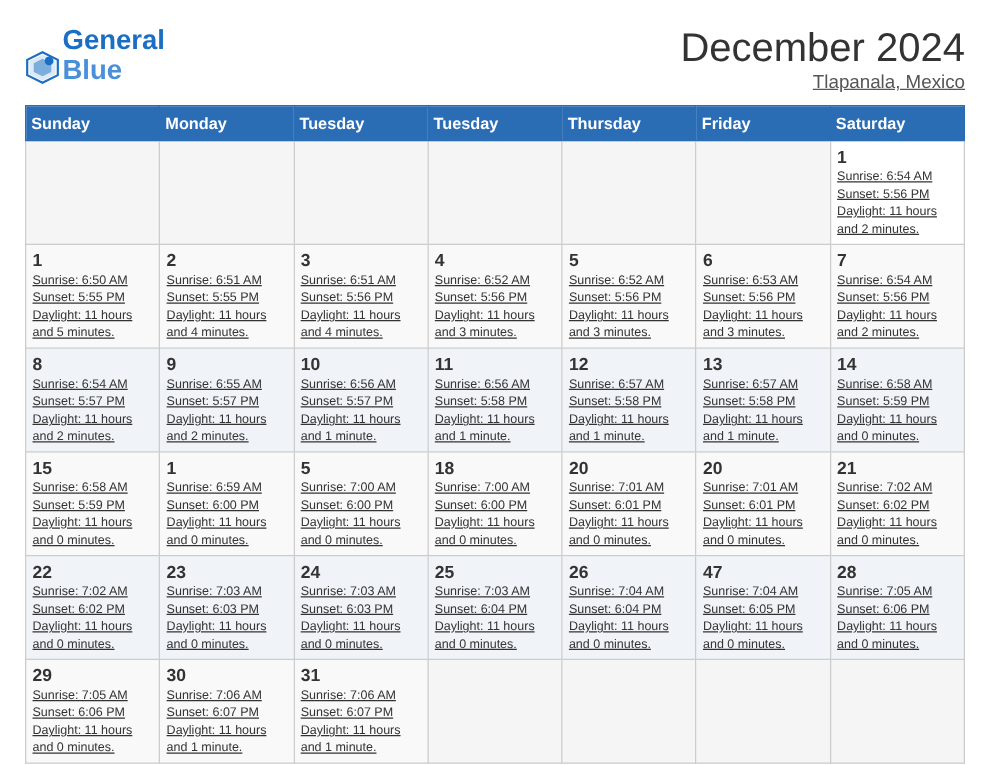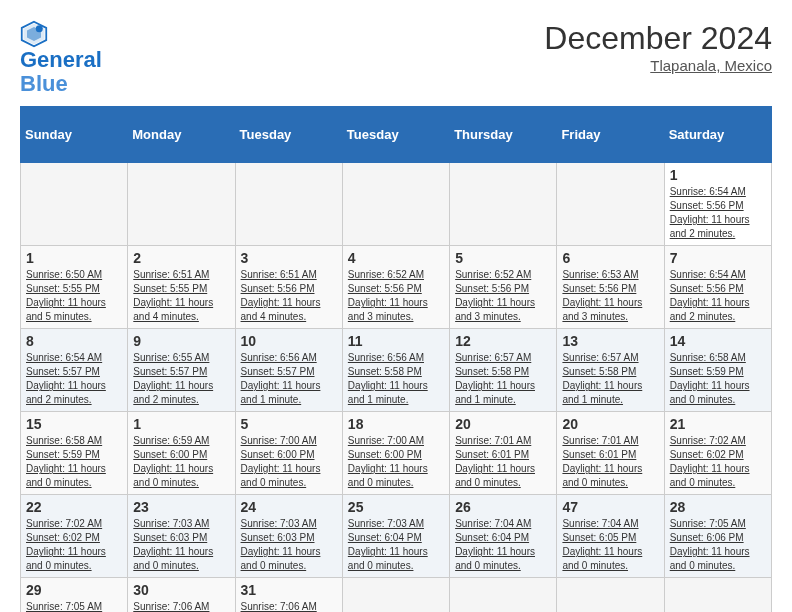--- a/index.html
+++ b/index.html
@@ -11,22 +11,21 @@
       padding: 20px;
     }
     .header {
       display: flex;
       justify-content: space-between;
       align-items: flex-start;
       margin-bottom: 10px;
     }
     .logo {
       display: flex;
-      align-items: flex-start;
-      flex-direction: column;
+      align-items: flex-end;
     }
     .logo-text {
       font-size: 22px;
       font-weight: bold;
       color: #333;
       line-height: 1.1;
     }
     .logo-text span {
       color: #1a6fc4;
     }
@@ -49,21 +48,21 @@
       text-decoration: underline;
     }
     table {
       width: 100%;
       border-collapse: collapse;
       font-size: 11px;
     }
     th {
       background-color: #2a6db5;
       color: #fff;
-      padding: 20px 4px;
+      padding: 6px 4px;
       text-align: left;
       font-size: 13px;
       font-weight: bold;
       border: 1px solid #2a6db5;
     }
     td {
       border: 1px solid #ccc;
       vertical-align: top;
       padding: 4px 5px;
       height: 80px;

